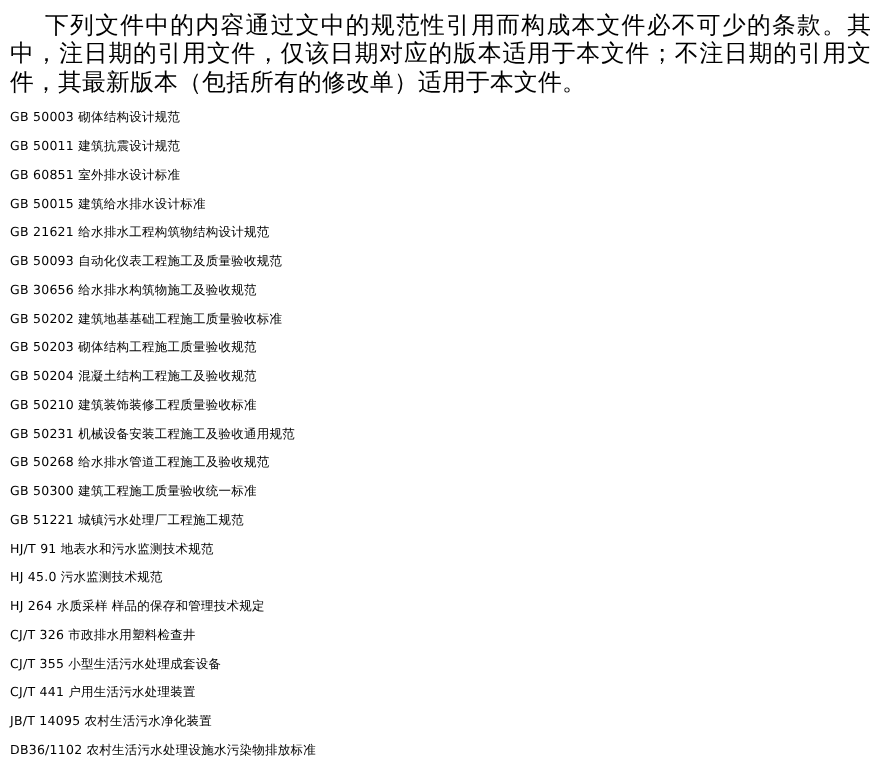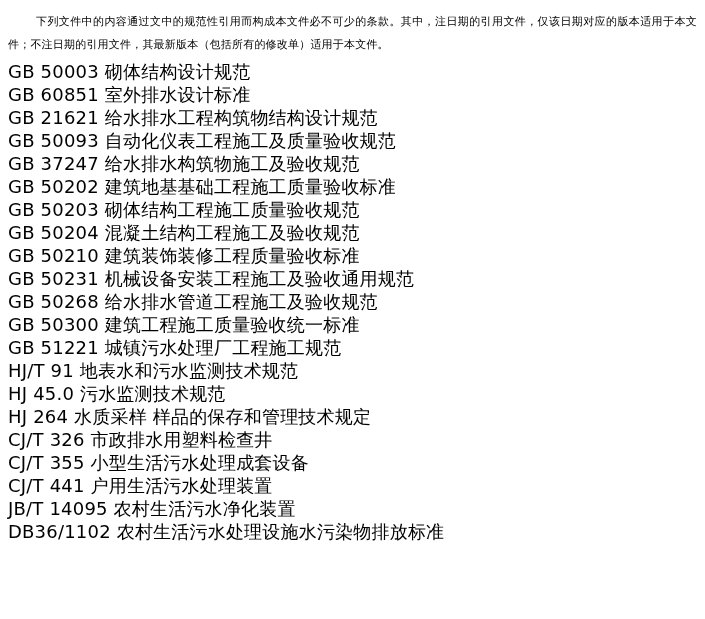--- a/index.html
+++ b/index.html
@@ -15,50 +15,53 @@
     overflow: hidden;
   }
   .page {
     width: 705px;
     height: 619px;
     box-sizing: border-box;
     padding: 10px 8px 0 8px;
     position: relative;
   }
   .intro {
-    font-size: 11px;
+    font-size: 19px;
     line-height: 23px;
     text-indent: 28px;
     text-align: justify;
     margin: 0 0 4px 0;
     letter-spacing: 0.2px;
+    font-family: Liberation Mono, monospace;
   }
   .std-list {
     list-style: none;
     margin: 0;
     padding: 0;
   }
   .std-list li {
-    font-size: 18px;
+    font-size: 10px;
     line-height: 23px;
     white-space: nowrap;
     letter-spacing: 0.2px;
   }
 </style>
 </head>
 <body>
 
 <div class="page">
   <p class="intro">下列文件中的内容通过文中的规范性引用而构成本文件必不可少的条款。其中，注日期的引用文件，仅该日期对应的版本适用于本文件；不注日期的引用文件，其最新版本（包括所有的修改单）适用于本文件。</p>
   <ul class="std-list">
     <li>GB 50003 砌体结构设计规范</li>
+    <li>GB 50011 建筑抗震设计规范</li>
     <li>GB 60851 室外排水设计标准</li>
+    <li>GB 50015 建筑给水排水设计标准</li>
     <li>GB 21621 给水排水工程构筑物结构设计规范</li>
     <li>GB 50093 自动化仪表工程施工及质量验收规范</li>
-    <li>GB 37247 给水排水构筑物施工及验收规范</li>
+    <li>GB 30656 给水排水构筑物施工及验收规范</li>
     <li>GB 50202 建筑地基基础工程施工质量验收标准</li>
     <li>GB 50203 砌体结构工程施工质量验收规范</li>
     <li>GB 50204 混凝土结构工程施工及验收规范</li>
     <li>GB 50210 建筑装饰装修工程质量验收标准</li>
     <li>GB 50231 机械设备安装工程施工及验收通用规范</li>
     <li>GB 50268 给水排水管道工程施工及验收规范</li>
     <li>GB 50300 建筑工程施工质量验收统一标准</li>
     <li>GB 51221 城镇污水处理厂工程施工规范</li>
     <li>HJ/T 91 地表水和污水监测技术规范</li>
     <li>HJ 45.0 污水监测技术规范</li>

